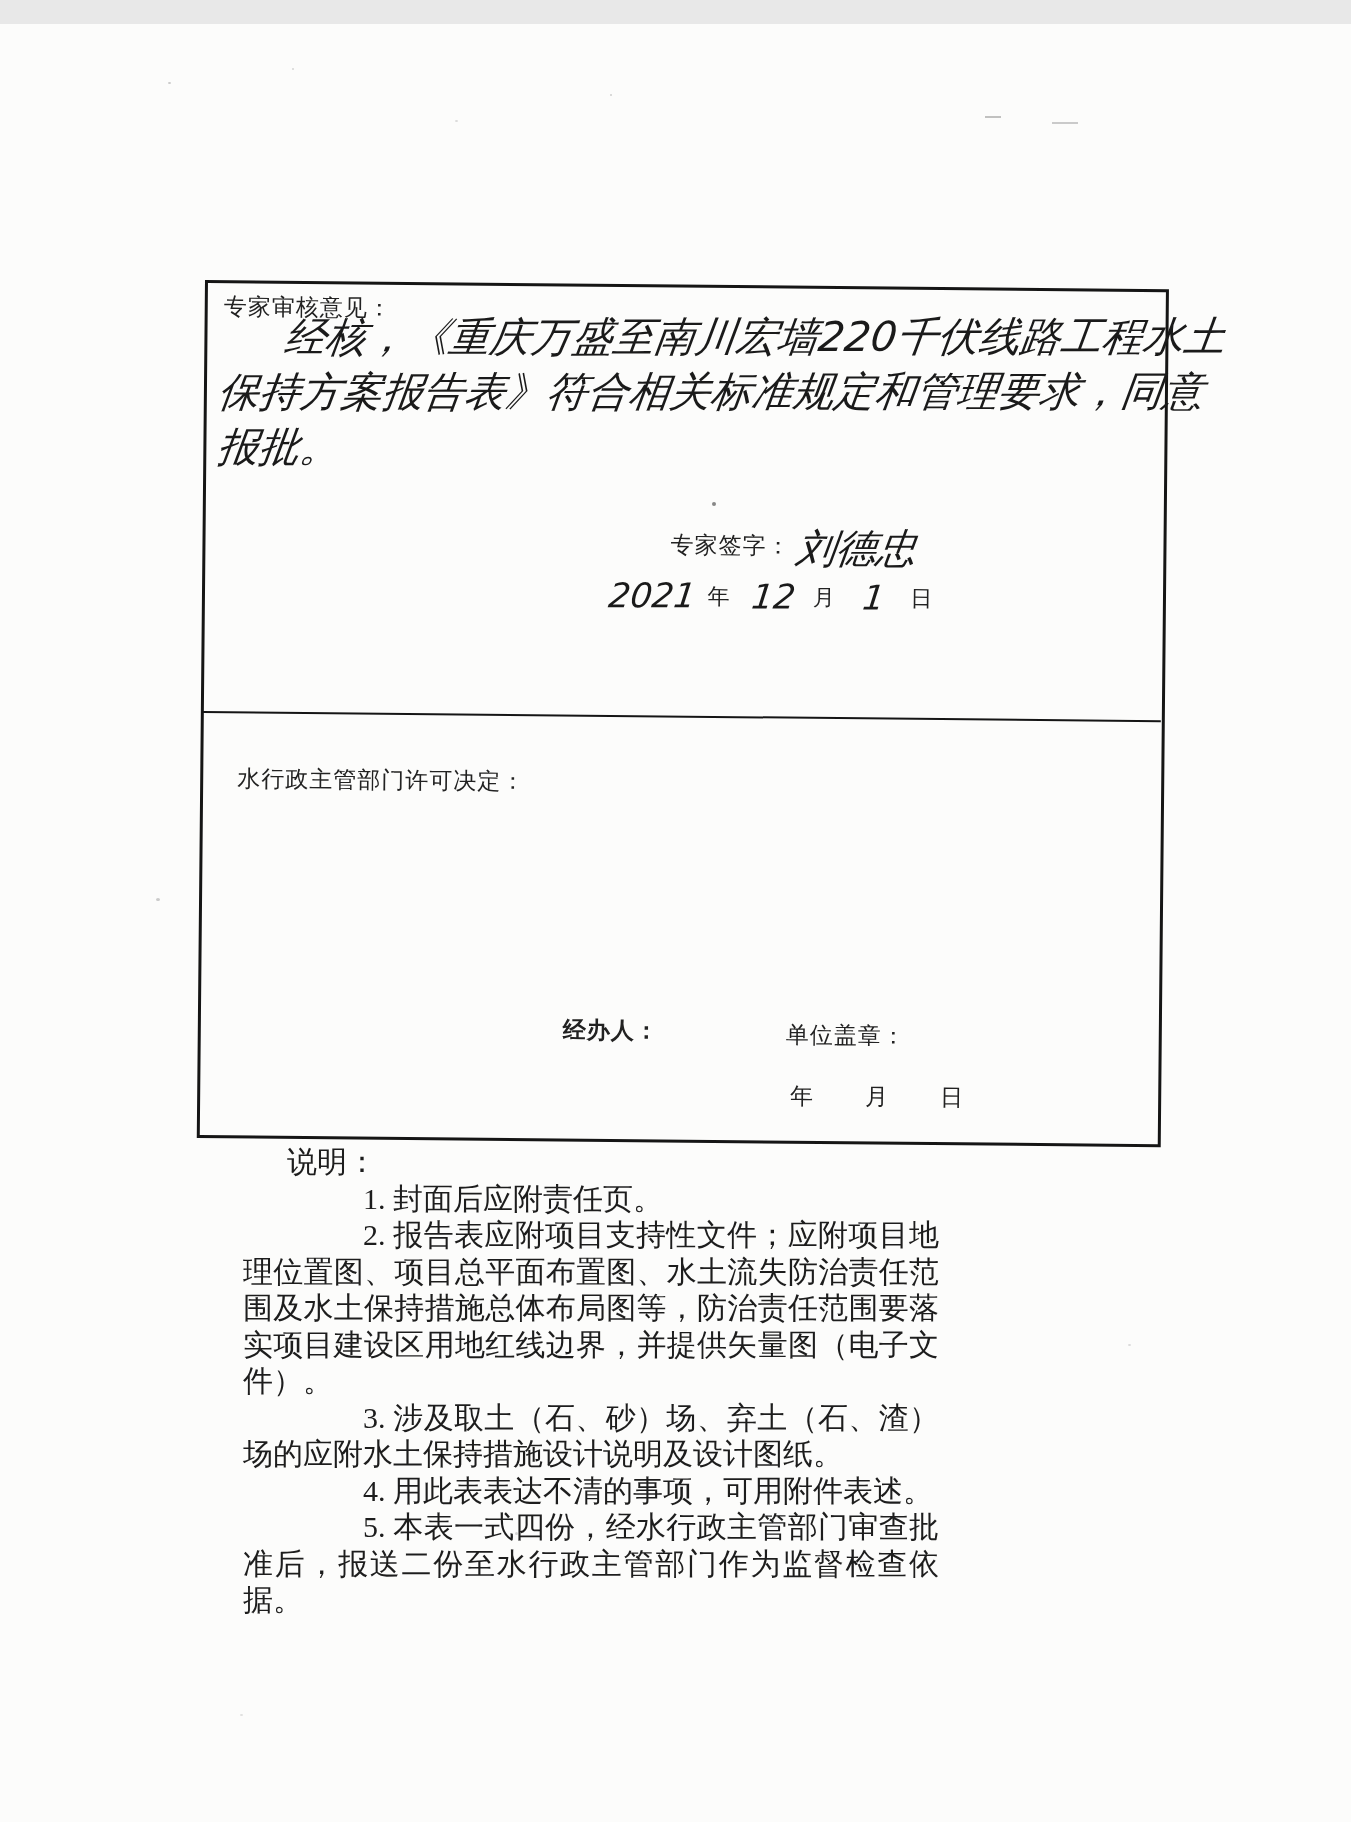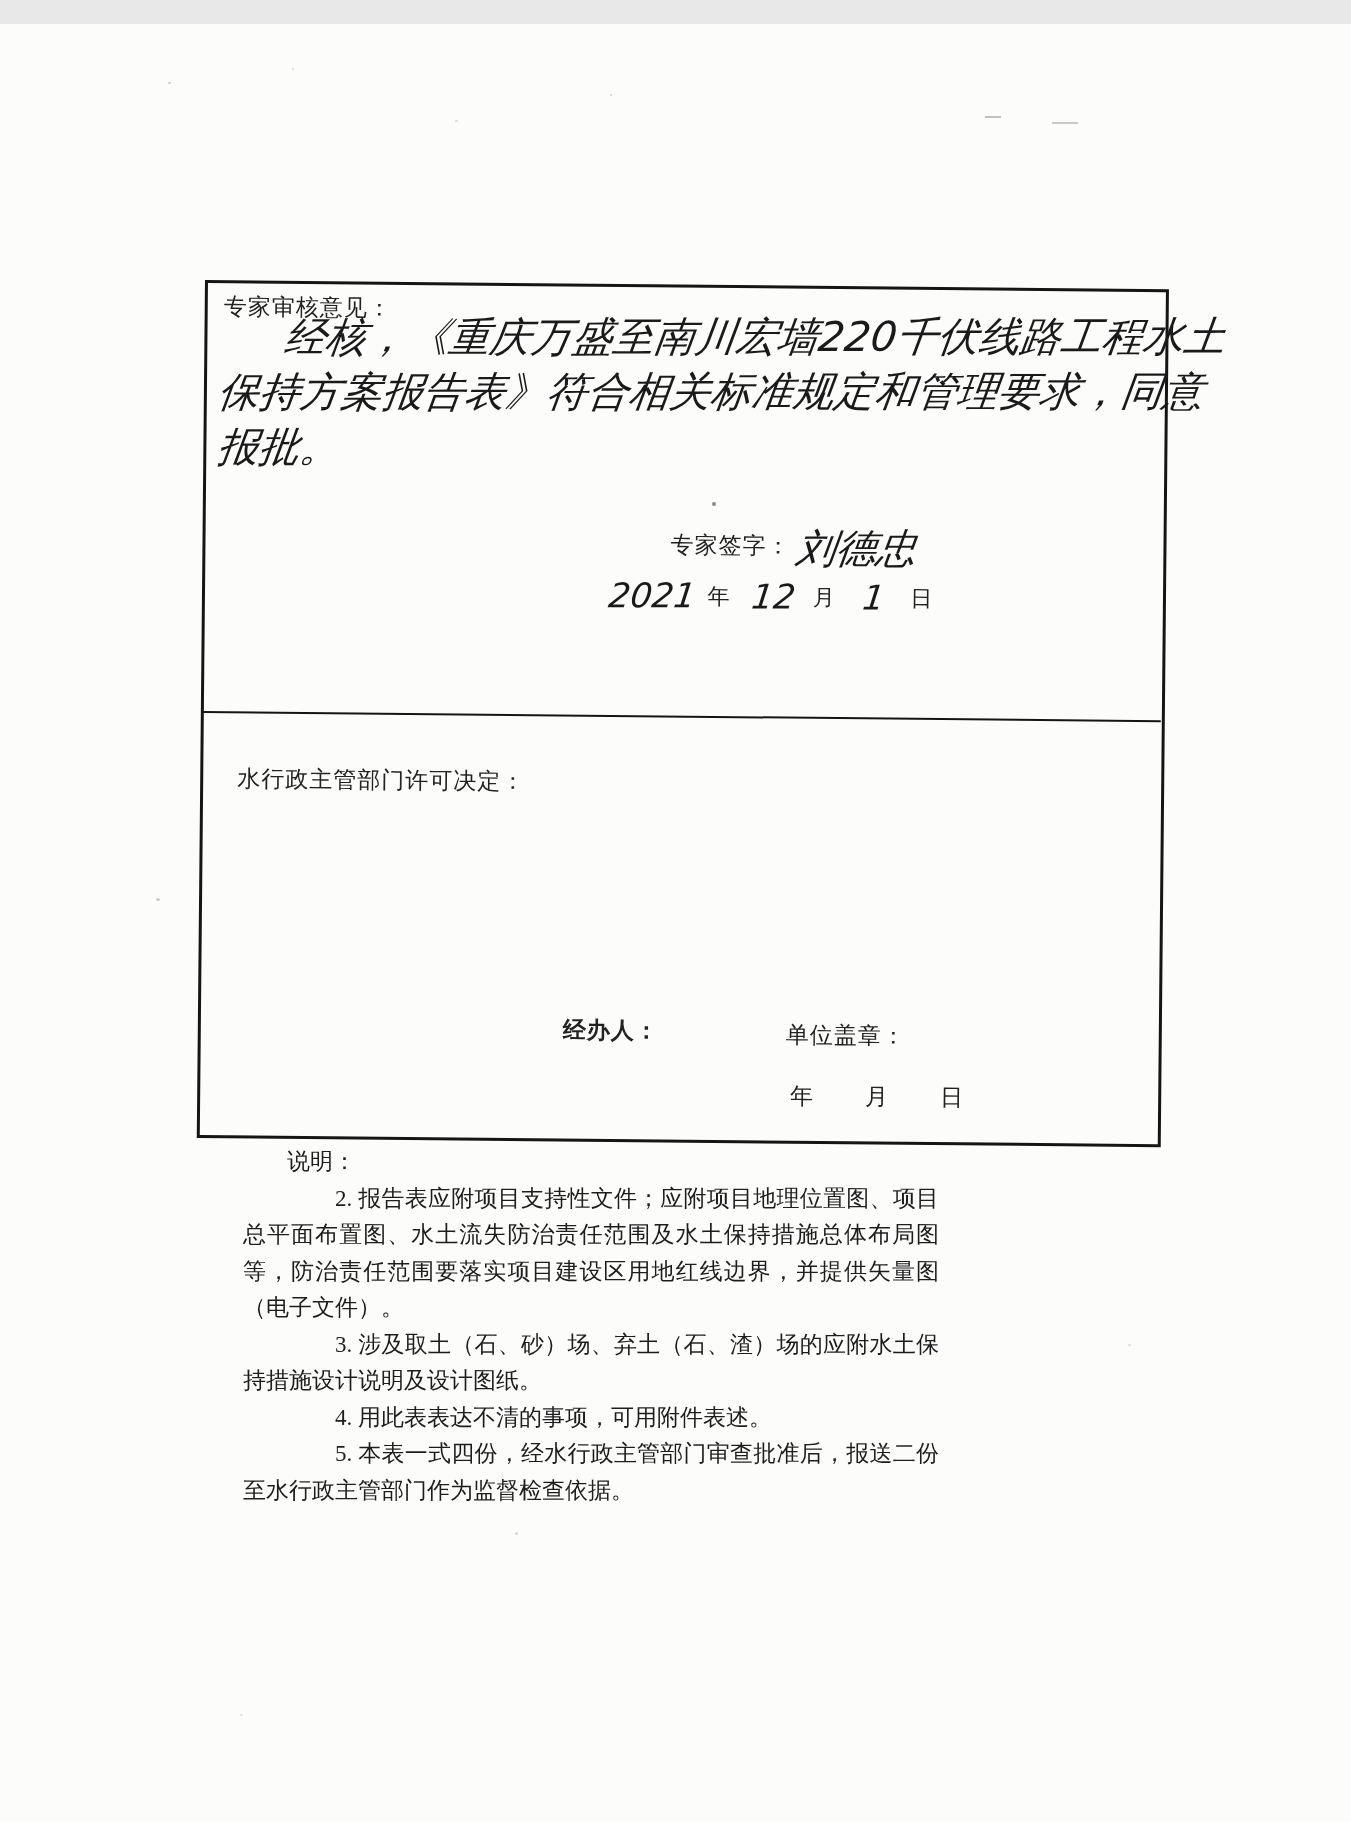--- a/index.html
+++ b/index.html
@@ -50,21 +50,21 @@
     left:-1px;top:428px;width:958px;height:0;
     border-top:2px solid #151515;
   }
   .decision-label{left:34px;top:480px;}
   .handler-label{left:362px;top:728px;font-weight:bold;}
   .seal-label{left:585px;top:731px;}
   .ymd-row{left:590px;top:792px;font-size:23px;letter-spacing:2px;}
   
   .notes{
     position:absolute;left:243px;top:1120px;width:696px;
-    font-size:23px;line-height:36.5px;
+    font-size:30px;line-height:36.5px;
     text-align:justify;
   }
   .notes .notes-label{margin:0 0 0 44px;}
   .notes p{margin:0;text-indent:4em;}
   
   .speck{position:absolute;background:#9a9a9a;border-radius:50%;}
   .dash{position:absolute;background:#8f8f8f;}
 </style>
 </head>
 <body>
@@ -100,20 +100,21 @@
 
     <div class="abs lbl printed handler-label">经办人：</div>
 
     <div class="abs lbl printed seal-label">单位盖章：</div>
 
     <div class="abs printed ymd-row">年　　月　　日</div>
   </div>
 
   <div class="notes">
     <p class="notes-label" style="text-indent:0;">说明：</p>
+    <p>1. 封面后应附责任页。</p>
     <p>2. 报告表应附项目支持性文件；应附项目地理位置图、项目总平面布置图、水土流失防治责任范围及水土保持措施总体布局图等，防治责任范围要落实项目建设区用地红线边界，并提供矢量图（电子文件）。</p>
     <p>3. 涉及取土（石、砂）场、弃土（石、渣）场的应附水土保持措施设计说明及设计图纸。</p>
     <p>4. 用此表表达不清的事项，可用附件表述。</p>
     <p>5. 本表一式四份，经水行政主管部门审查批准后，报送二份至水行政主管部门作为监督检查依据。</p>
   </div>
 
   <div class="speck" style="left:168px;top:58px;width:3px;height:2px;opacity:.5;"></div>
   <div class="speck" style="left:292px;top:44px;width:2px;height:2px;opacity:.4;"></div>
   <div class="speck" style="left:455px;top:96px;width:3px;height:2px;opacity:.35;"></div>
   <div class="speck" style="left:610px;top:70px;width:2px;height:2px;opacity:.45;"></div>

